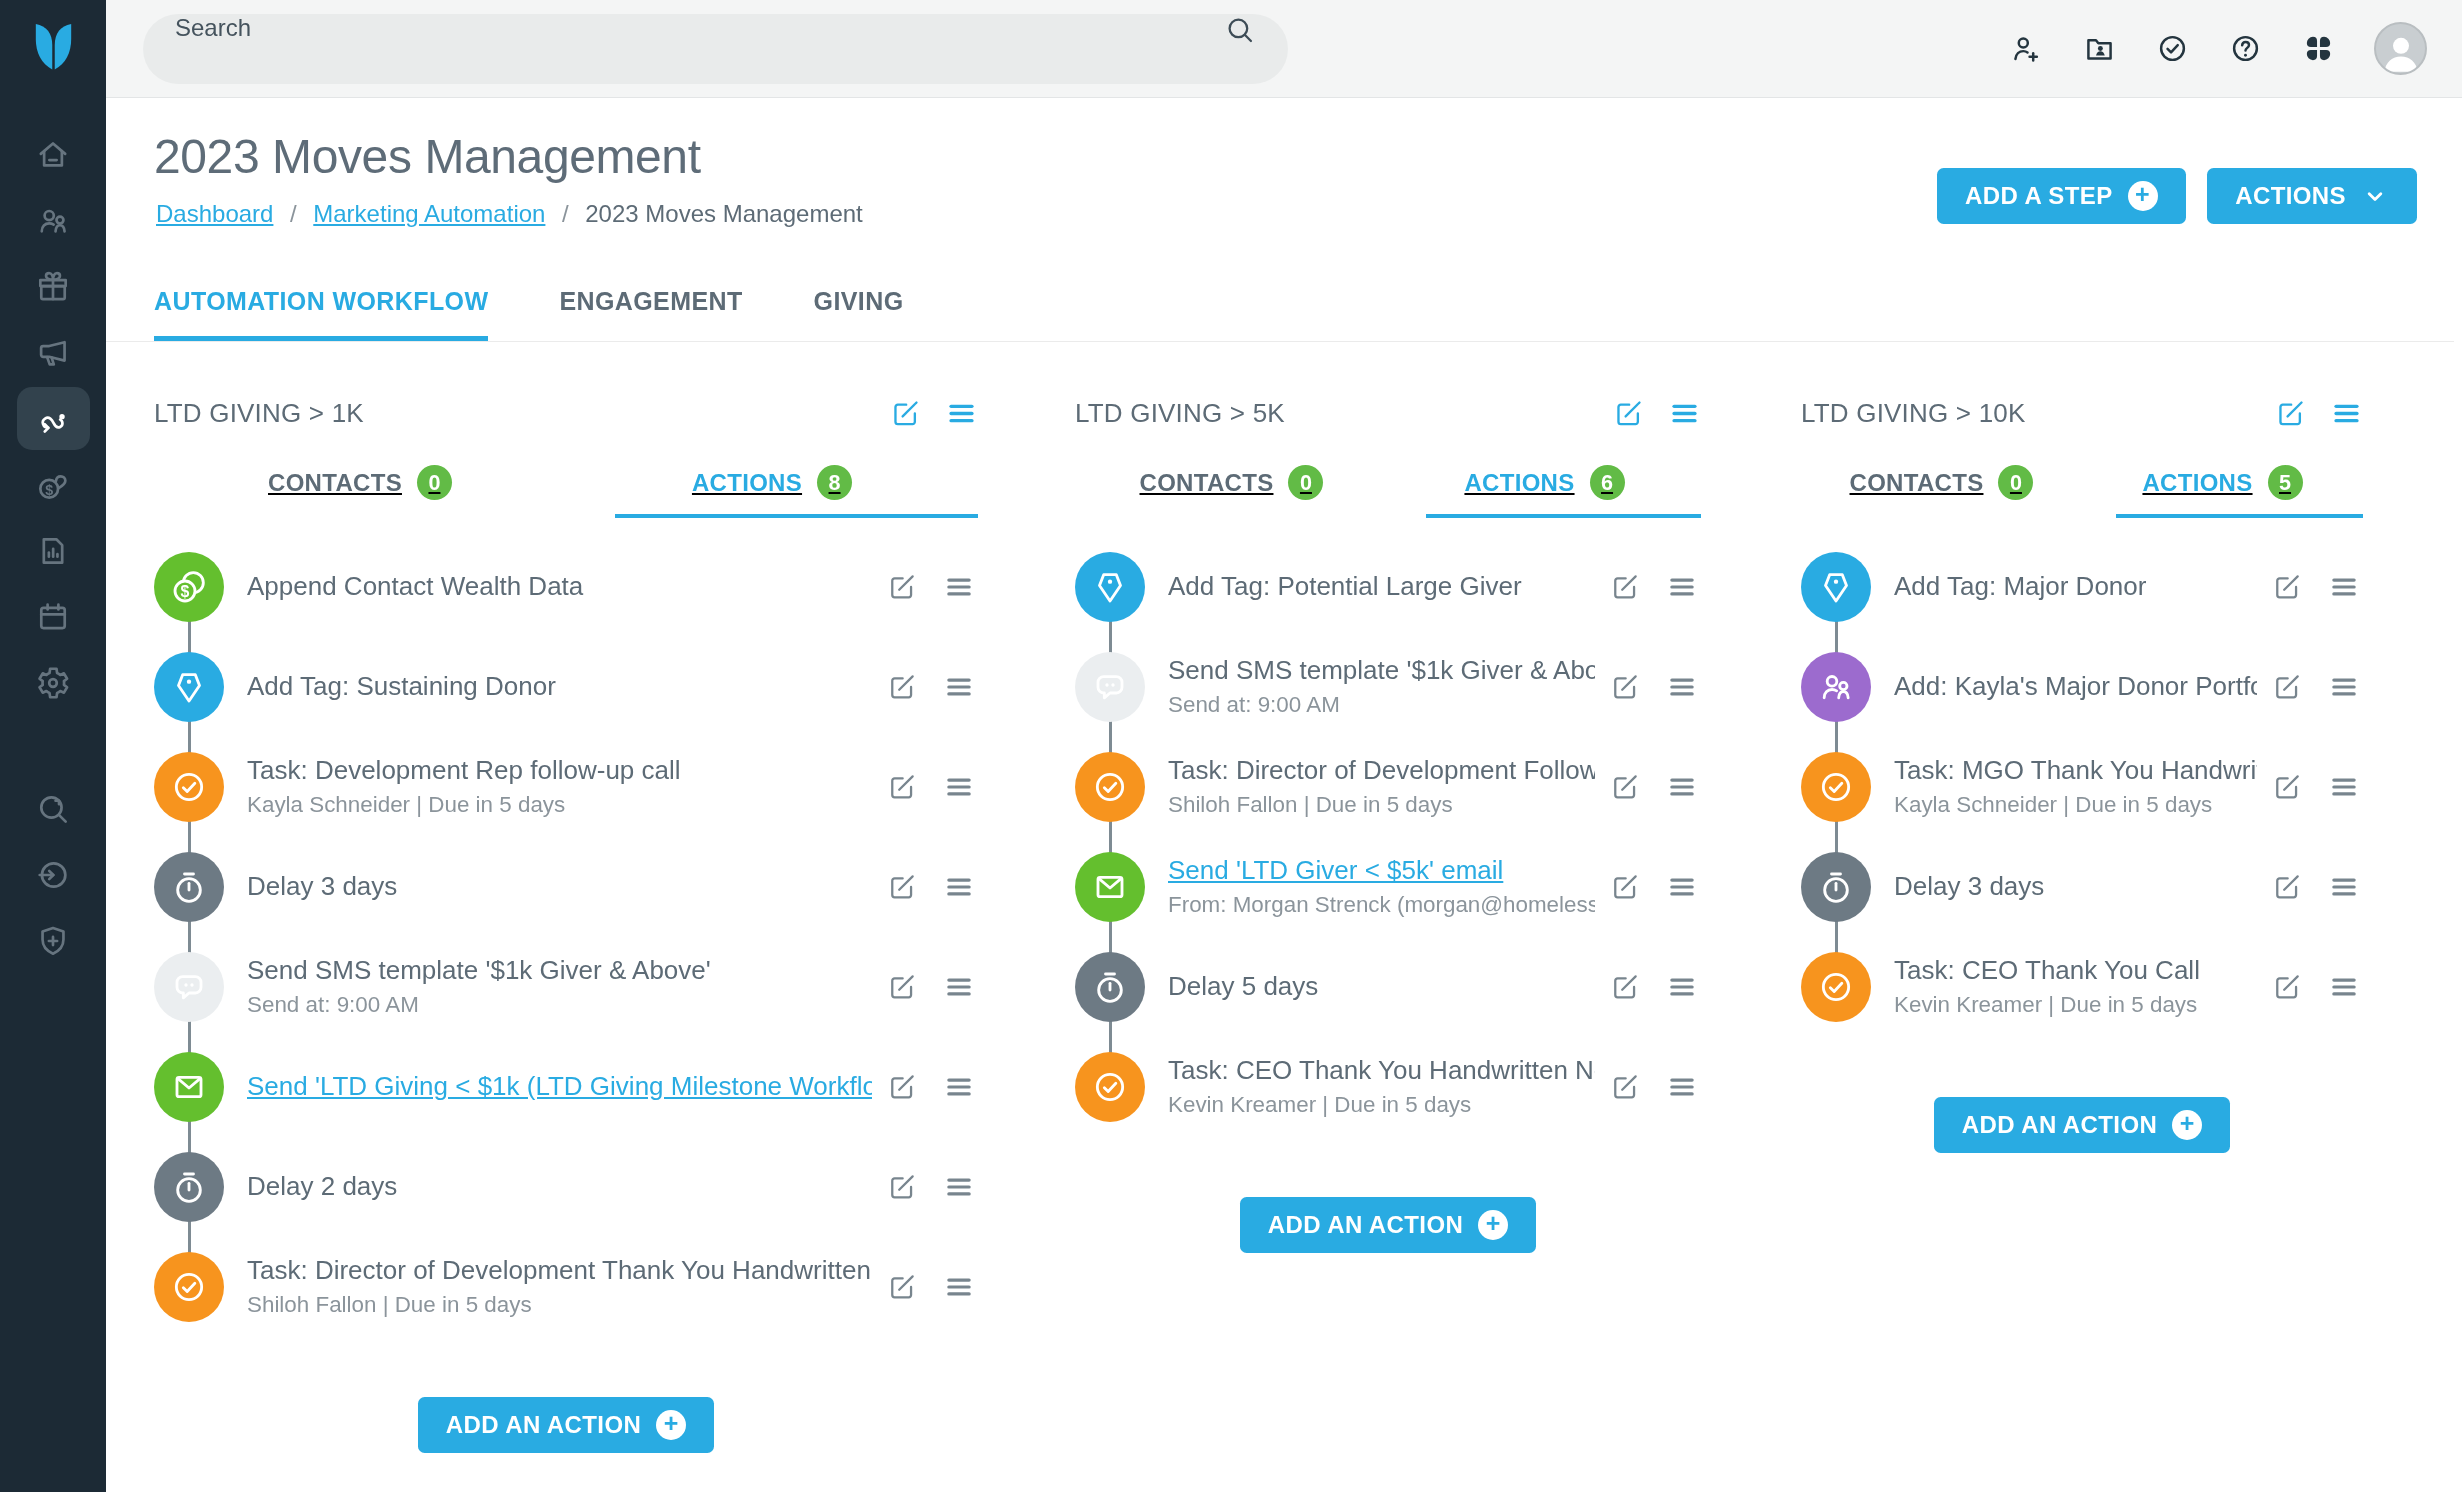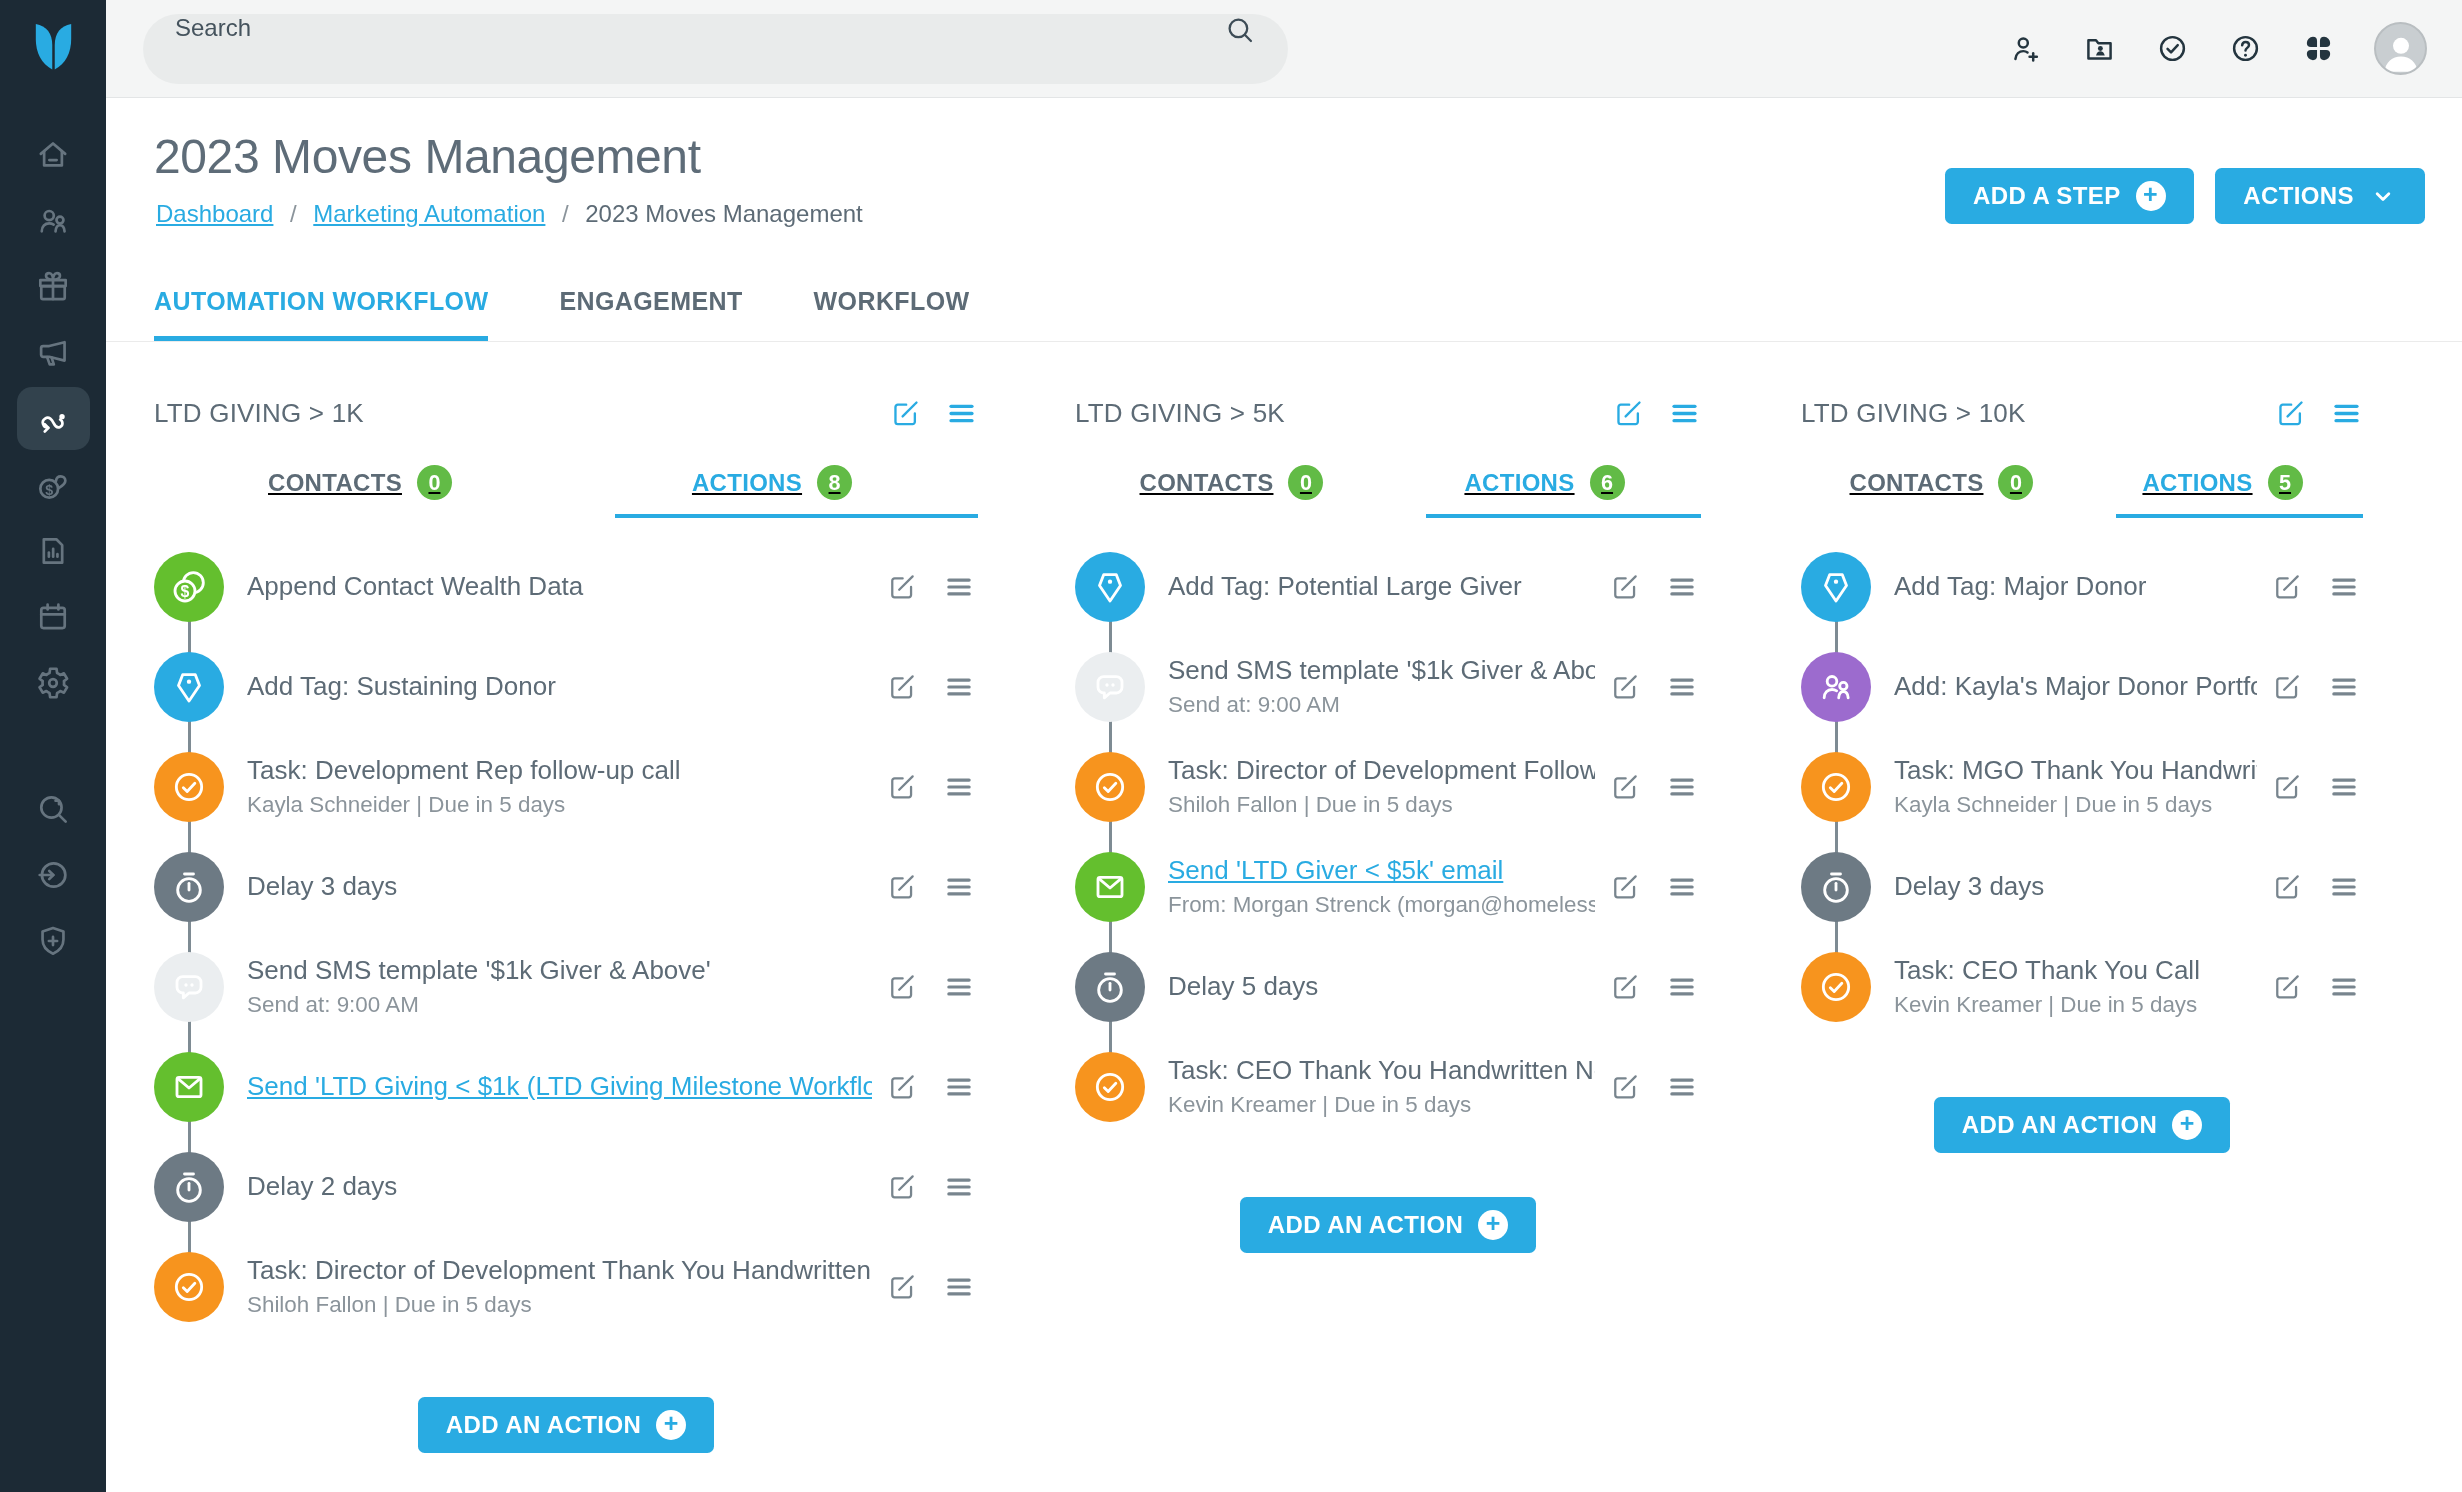--- a/index.html
+++ b/index.html
@@ -27,21 +27,21 @@
     color:#45535d; font-family:inherit; }
   .search input::placeholder { color:#45535d; opacity:1; }
   .search-ico { width:32px; height:32px; color:#3d4c56; }
   .tb-right { margin-left:auto; display:flex; align-items:center; gap:38px; margin-right:35px; }
   .tb-ico { width:35px; height:35px; color:#24353f; cursor:pointer; }
   .avatar { width:53px; height:53px; border-radius:50%; background:#c9ced1;
     border:2.5px solid #b9bec1; overflow:hidden; cursor:pointer; }
   .avatar svg { width:48px; height:48px; margin:3.3px auto 0; }
 
   
-  .page-head { position:absolute; left:106px; top:99px; right:0; height:243px; background:#ffffff;
+  .page-head { position:absolute; left:106px; top:99px; right:8px; height:243px; background:#ffffff;
     border-bottom:1.7px solid #ebebeb; }
   .page-title { position:absolute; left:48px; top:30px; font-size:48px; font-weight:300;
     color:#5e6c78; letter-spacing:-0.4px; }
   .crumbs { position:absolute; left:50px; top:101px; font-size:24px; display:flex; align-items:center; }
   .crumb-link { color:#29abe2; text-decoration:underline; cursor:pointer; }
   .crumb-sep { color:#8b949b; margin:0 16.6px; }
   .crumb-current { color:#5d6b76; }
   .hd-buttons { position:absolute; right:37px; top:54px; display:flex; gap:21.6px;margin-top:15px; }
   .btn { display:inline-flex; align-items:center; justify-content:center; gap:15px; height:56px;
     padding:0 28px; background:#29abe2; border:none; border-radius:6.6px; color:#fff; font-size:24px;
@@ -290,21 +290,21 @@
       <span class="chev">
         <svg viewBox="0 0 24 24" fill="none" stroke="currentColor" stroke-width="2.4" stroke-linecap="round" stroke-linejoin="round">
           <path d="m7 10 5 5 5-5"></path>
           </svg>
       </span>
     </button>
   </div>
   <div class="tabs" id="main-tabs">
       <div class="tab active">AUTOMATION WORKFLOW</div>
       <div class="tab">ENGAGEMENT</div>
-      <div class="tab">WORKFLOW</div>
+      <div class="tab">GIVING</div>
     </div>
 </section>
 
 <main class="board" id="board">
     <section class="column" style="left: 48px; width: 824px;">
     <div class="col-head">
       <span class="col-title">LTD GIVING &gt; 1K</span>
       <span class="col-head-icons">
         <span class="hico edit">
             <svg viewBox="0 0 24 24" fill="none" stroke="currentColor" stroke-width="1.7" stroke-linecap="round" stroke-linejoin="round">

